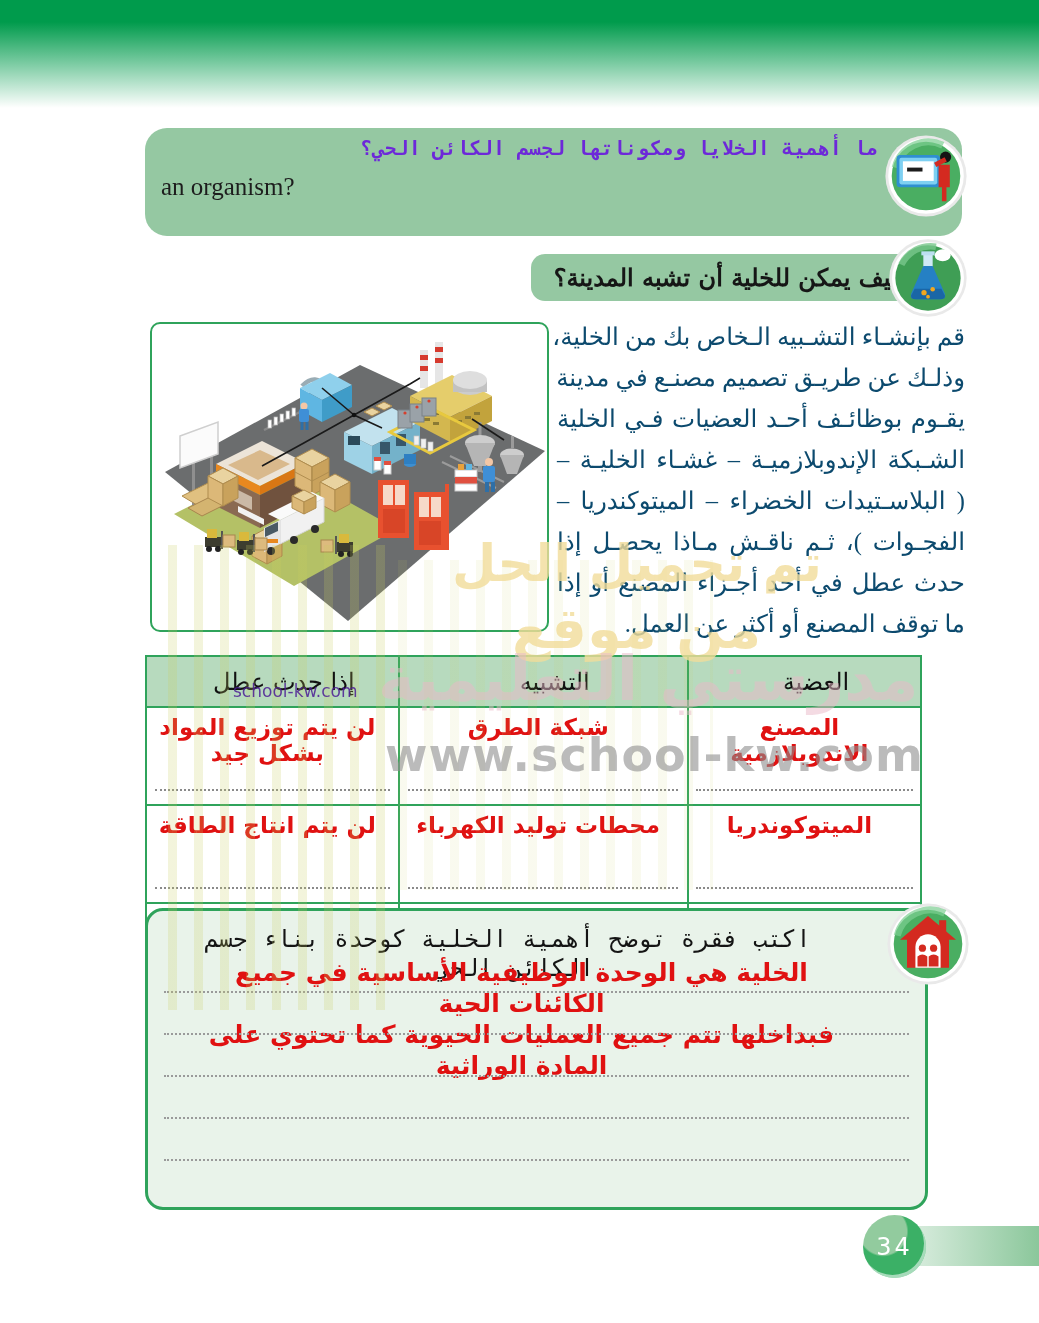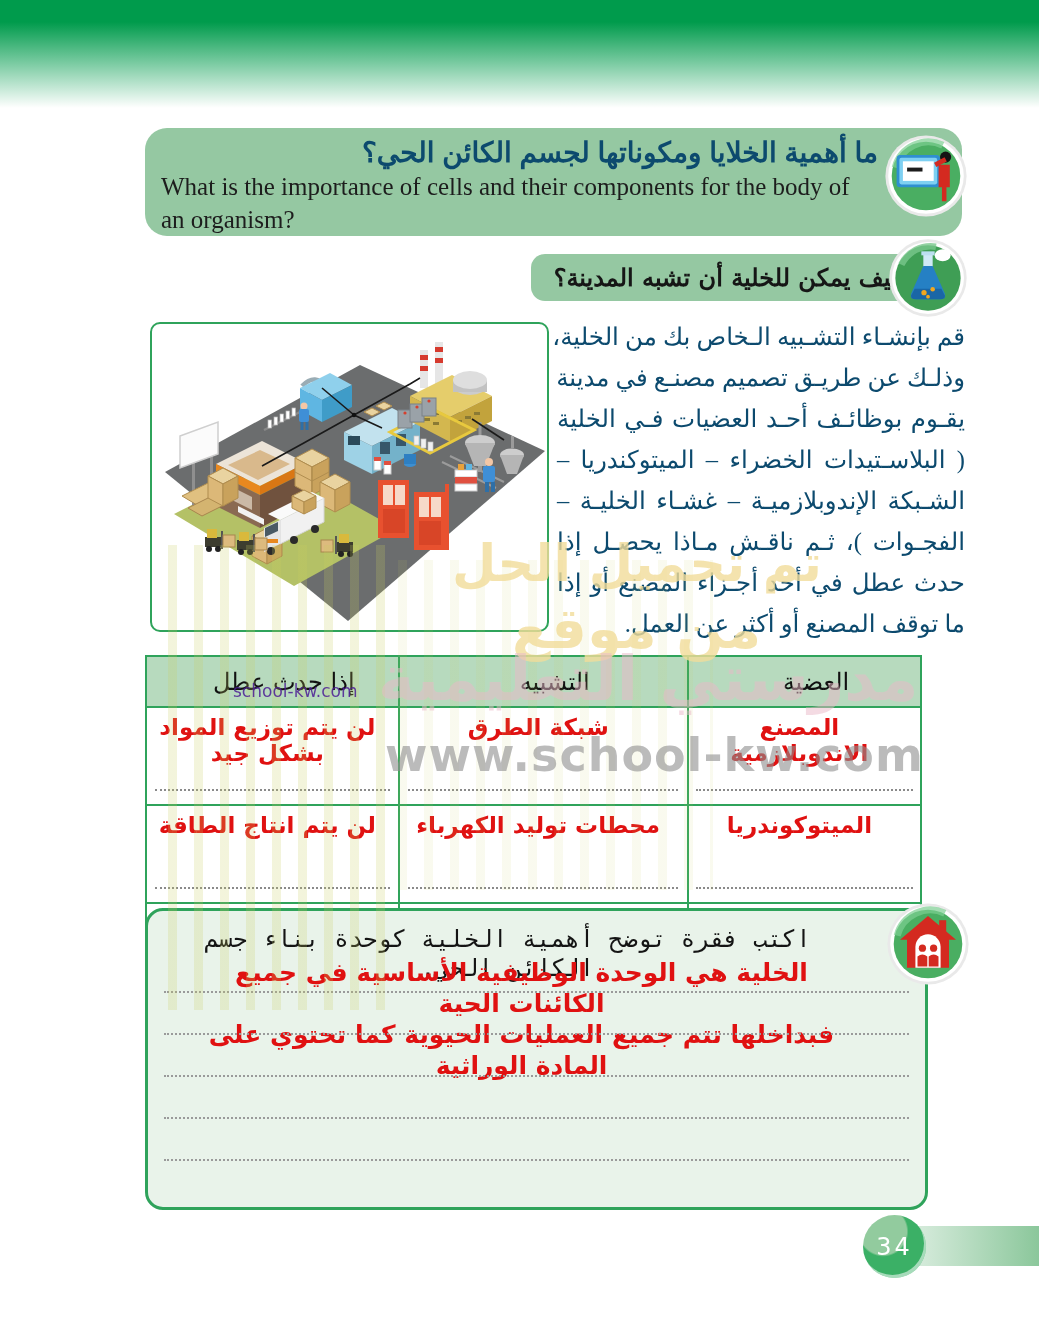--- a/index.html
+++ b/index.html
@@ -7,21 +7,21 @@
         font-family:"Liberation Sans", sans-serif;}
 
   
   .top-band{position:absolute;left:0;top:0;width:100%;height:110px;z-index:1;
     background:linear-gradient(180deg,#009b4c 0px,#009b4c 22px,rgba(255,255,255,0) 108px);}
 
   
   .header-box{position:absolute;left:145px;top:128px;width:817px;height:108px;
     background:#95c8a2;border-radius:22px;z-index:5;}
   .header-title-ar{position:absolute;top:8px;right:84px;left:20px;direction:rtl;text-align:right;
-    font-family:Liberation Sans, sans-serif;font-weight:bold;font-size:28px;color:#0c4a6e;}
+    font-family:Liberation Mono, monospace;font-weight:bold;font-size:20px;color:#6d28d9;}
   .header-title-en{position:absolute;top:42px;left:16px;right:90px;
     font-family:"Liberation Serif", serif;font-size:25px;line-height:33px;color:#1d1d1d;}
 
   
   .medal{position:absolute;border-radius:50%;z-index:7;}
   .medal svg{display:block;width:100%;height:100%;}
 
   
   .pill{position:absolute;left:512px;top:254px;width:394px;height:47px;background:#95c8a2;
     border-radius:14px;z-index:5;display:flex;align-items:center;justify-content:center;margin-left:19px;}
@@ -89,21 +89,20 @@
   <div class="wm-stripes2"></div>
   <div class="wm wm-dl1">تم تحميل الحل</div>
   <div class="wm wm-dl2">من موقع</div>
   <div class="wm wm-site">مدرستي التعليمية</div>
   <div class="wm wm-url">www.school-kw.com</div>
   <div class="wm wm-url-s">school-kw.com</div>
 
   <div class="header-box">
     <div class="header-title-ar">ما أهمية الخلايا ومكوناتها لجسم الكائن الحي؟</div>
     <div class="header-title-en">
-      <div>What is the importance of cells and their components for the body of</div>
       <div>an organism?</div>
     </div>
   </div>
   <div class="medal" style="left:884px;top:134px;width:84px;height:84px;">
     <svg viewBox="0 0 60 60">
       <circle cx="30" cy="30" r="29" fill="#e9e9e9"></circle>
       <circle cx="30" cy="30" r="27" fill="#ffffff"></circle>
       <circle cx="30" cy="30" r="24.5" fill="#4aae62"></circle>
       <path d="M8 24 A24.5 24.5 0 0 1 42 8" stroke="#7ccf92" stroke-width="5" fill="none" opacity=".7"></path>
       <rect x="9" y="15" width="31" height="23" rx="2.5" fill="#2f8fd0"></rect>
@@ -326,22 +325,22 @@
         <polyline points="320,95 352,116"></polyline>
       </g>
       <circle cx="202" cy="91" r="2.2" fill="#111111"></circle>
     </svg>
   </div>
 
   <div class="paragraph">
     <div class="para-line">قم بإنشـاء التشـبيه الـخاص بك من الخلية،</div>
     <div class="para-line">وذلـك عن طريـق تصميم مصنـع في مدينة</div>
     <div class="para-line">يقـوم بوظائـف أحـد العضيات فـي الخلية</div>
+    <div class="para-line">الشـبكة الإندوبلازميـة – غشـاء الخليـة –</div>
     <div class="para-line">( البلاسـتيدات الخضراء – الميتوكندريا –</div>
-    <div class="para-line">الشـبكة الإندوبلازميـة – غشـاء الخليـة –</div>
     <div class="para-line">الفجـوات )، ثـم ناقـش مـاذا يحصـل إذا</div>
     <div class="para-line">حدث عطل في أحد أجـزاء المصنع أو إذا</div>
     <div class="para-line last">ما توقف المصنع أو أكثر عن العمل.</div>
   </div>
 
   <table class="analogy-table" dir="rtl">
     <colgroup>
         <col style="width:30.1%">
         <col style="width:37.3%">
         <col style="width:32.6%">

